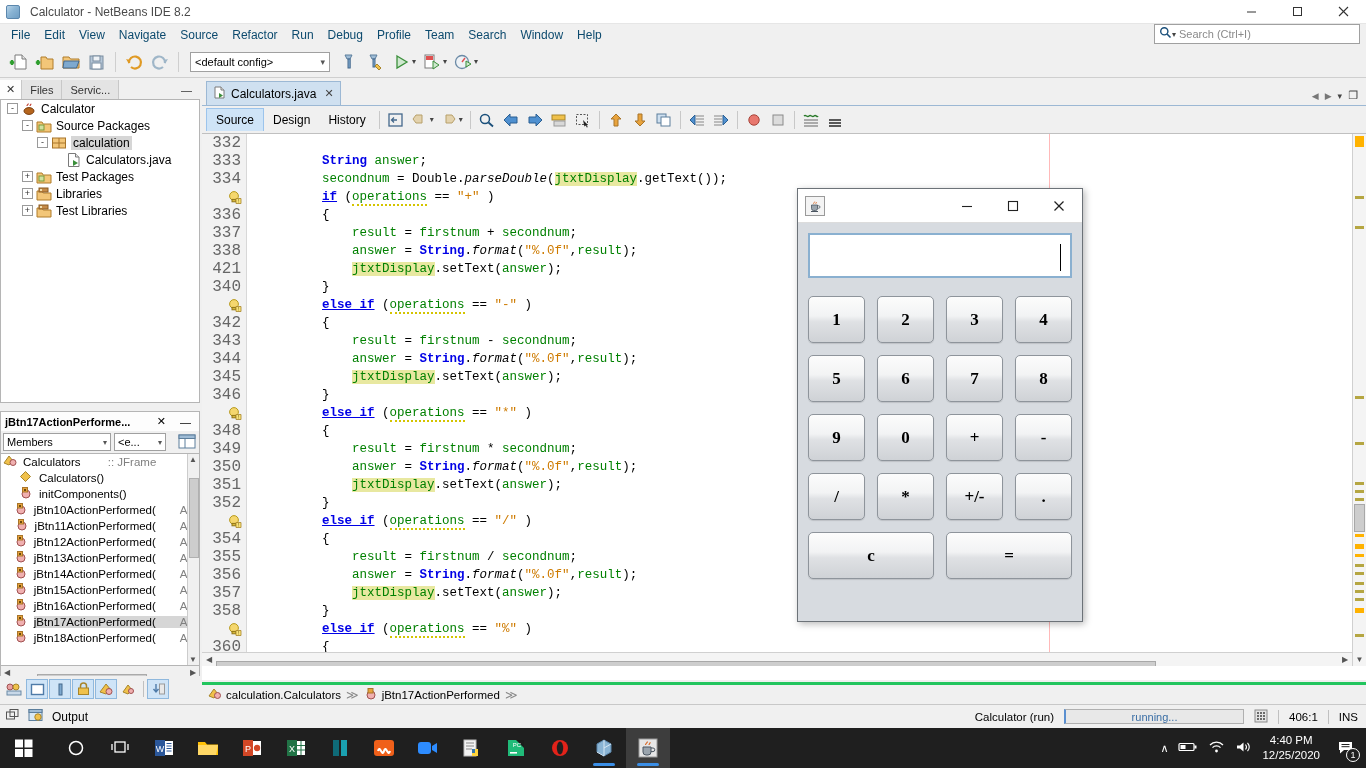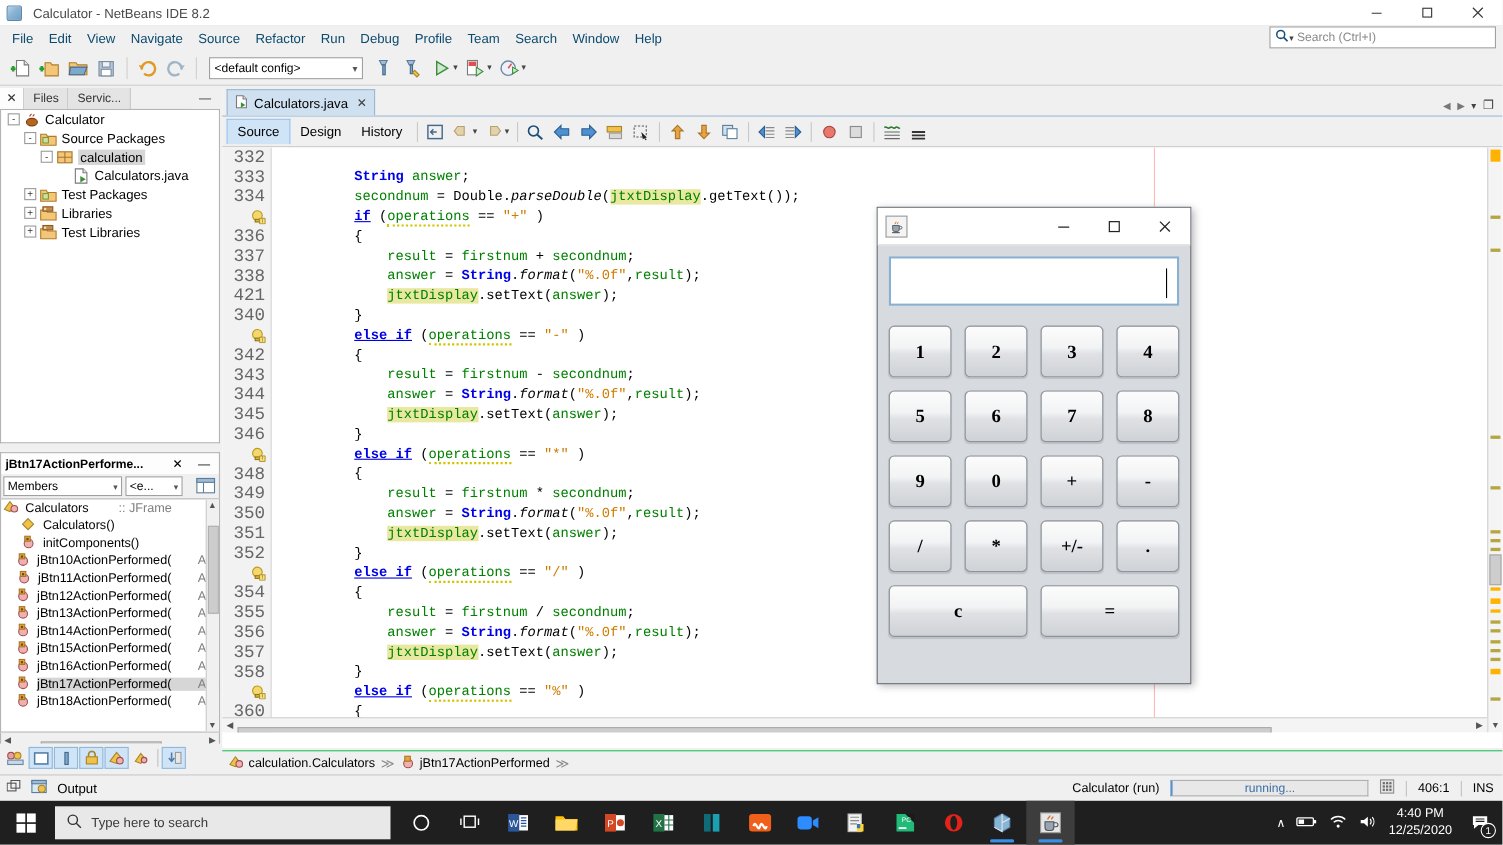--- a/index.html
+++ b/index.html
@@ -145,21 +145,21 @@
   .vthumb { position:absolute; left:1px; width:11px; background:#cdcdcd; border:1px solid #a8a8a8; }
   .mark { position:absolute; left:2px; width:9px; height:3px; }
   .markw { background:#b5a642; }
   .marko { background:#ffb200; }
   .hbar { position:absolute; left:0; bottom:0; right:14px; height:14px; background:#f4f4f4; border-top:1px solid #d0d0d0;
           display:flex; align-items:center; }
   .hthumb { position:absolute; height:11px; top:1px; background:#cdcdcd; border:1px solid #a8a8a8; }
   .harrow { width:14px; text-align:center; font-size:8px; color:#555; }
 
   .breadcrumb { position:absolute; left:202px; top:682px; width:1164px; height:22px;
-                background:#f0f0f0; display:flex; align-items:center; border-top:1px solid #22c55e;
+                background:#f0f0f0; display:flex; align-items:center; border-top:3px solid #22c55e;
                 font-size:11.5px; padding-left:6px;text-align:center; }
   .bc-sep { margin:0 5px; color:#8a8a8a; font-size:12px; }
 
   
   .statusbar { position:absolute; left:0; top:704px; width:1366px; height:24px;
                background:#f0f0f0; border-top:1px solid #c8c8c8; display:flex; align-items:center; }
   .sb-left { display:flex; align-items:center; padding-left:6px; gap:8px; }
   .sb-right { margin-left:auto; display:flex; align-items:center; gap:10px; padding-right:8px; font-size:11.5px; }
   .progress { width:180px; height:15px; background:#e8e8e8; border:1px solid #b0b0b0; border-left:2px solid #5a8fd0;
               display:flex; align-items:center; justify-content:center; font-size:11px; color:#3a6ea5; }
@@ -975,29 +975,20 @@
 
   <div class="taskbar">
     <div class="start">
       <svg width="20" height="20" viewBox="0 0 20 20">
           <rect x="1" y="1.5" width="8" height="8" fill="#fff"></rect>
           <rect x="10.5" y="1.5" width="8" height="8" fill="#fff"></rect>
           <rect x="1" y="11" width="8" height="8" fill="#fff"></rect>
           <rect x="10.5" y="11" width="8" height="8" fill="#fff"></rect>
         </svg>
     </div>
-    <div class="tsearch">
-      <span style="margin-left:10px;">
-        <svg width="15" height="15" viewBox="0 0 15 15">
-            <circle cx="6.2" cy="6.2" r="4.2" fill="none" stroke="#333" stroke-width="1.3"></circle>
-            <line x1="9.4" y1="9.4" x2="13.5" y2="13.5" stroke="#333" stroke-width="1.3"></line>
-          </svg>
-      </span>
-      <span class="ph">Type here to search</span>
-    </div>
     <div class="tbicons" id="tbicons">
         <div class="tbi">
           <svg width="18" height="18" viewBox="0 0 18 18">
             <circle cx="9" cy="9" r="6.5" fill="none" stroke="#fff" stroke-width="1.5"></circle>
           </svg>
         </div>
         <div class="tbi">
           <svg width="20" height="18" viewBox="0 0 20 18">
             <rect x="5" y="3" width="10" height="10" fill="none" stroke="#fff" stroke-width="1.3"></rect>
             <line x1="2" y1="5" x2="2" y2="11" stroke="#fff" stroke-width="1.3"></line>

